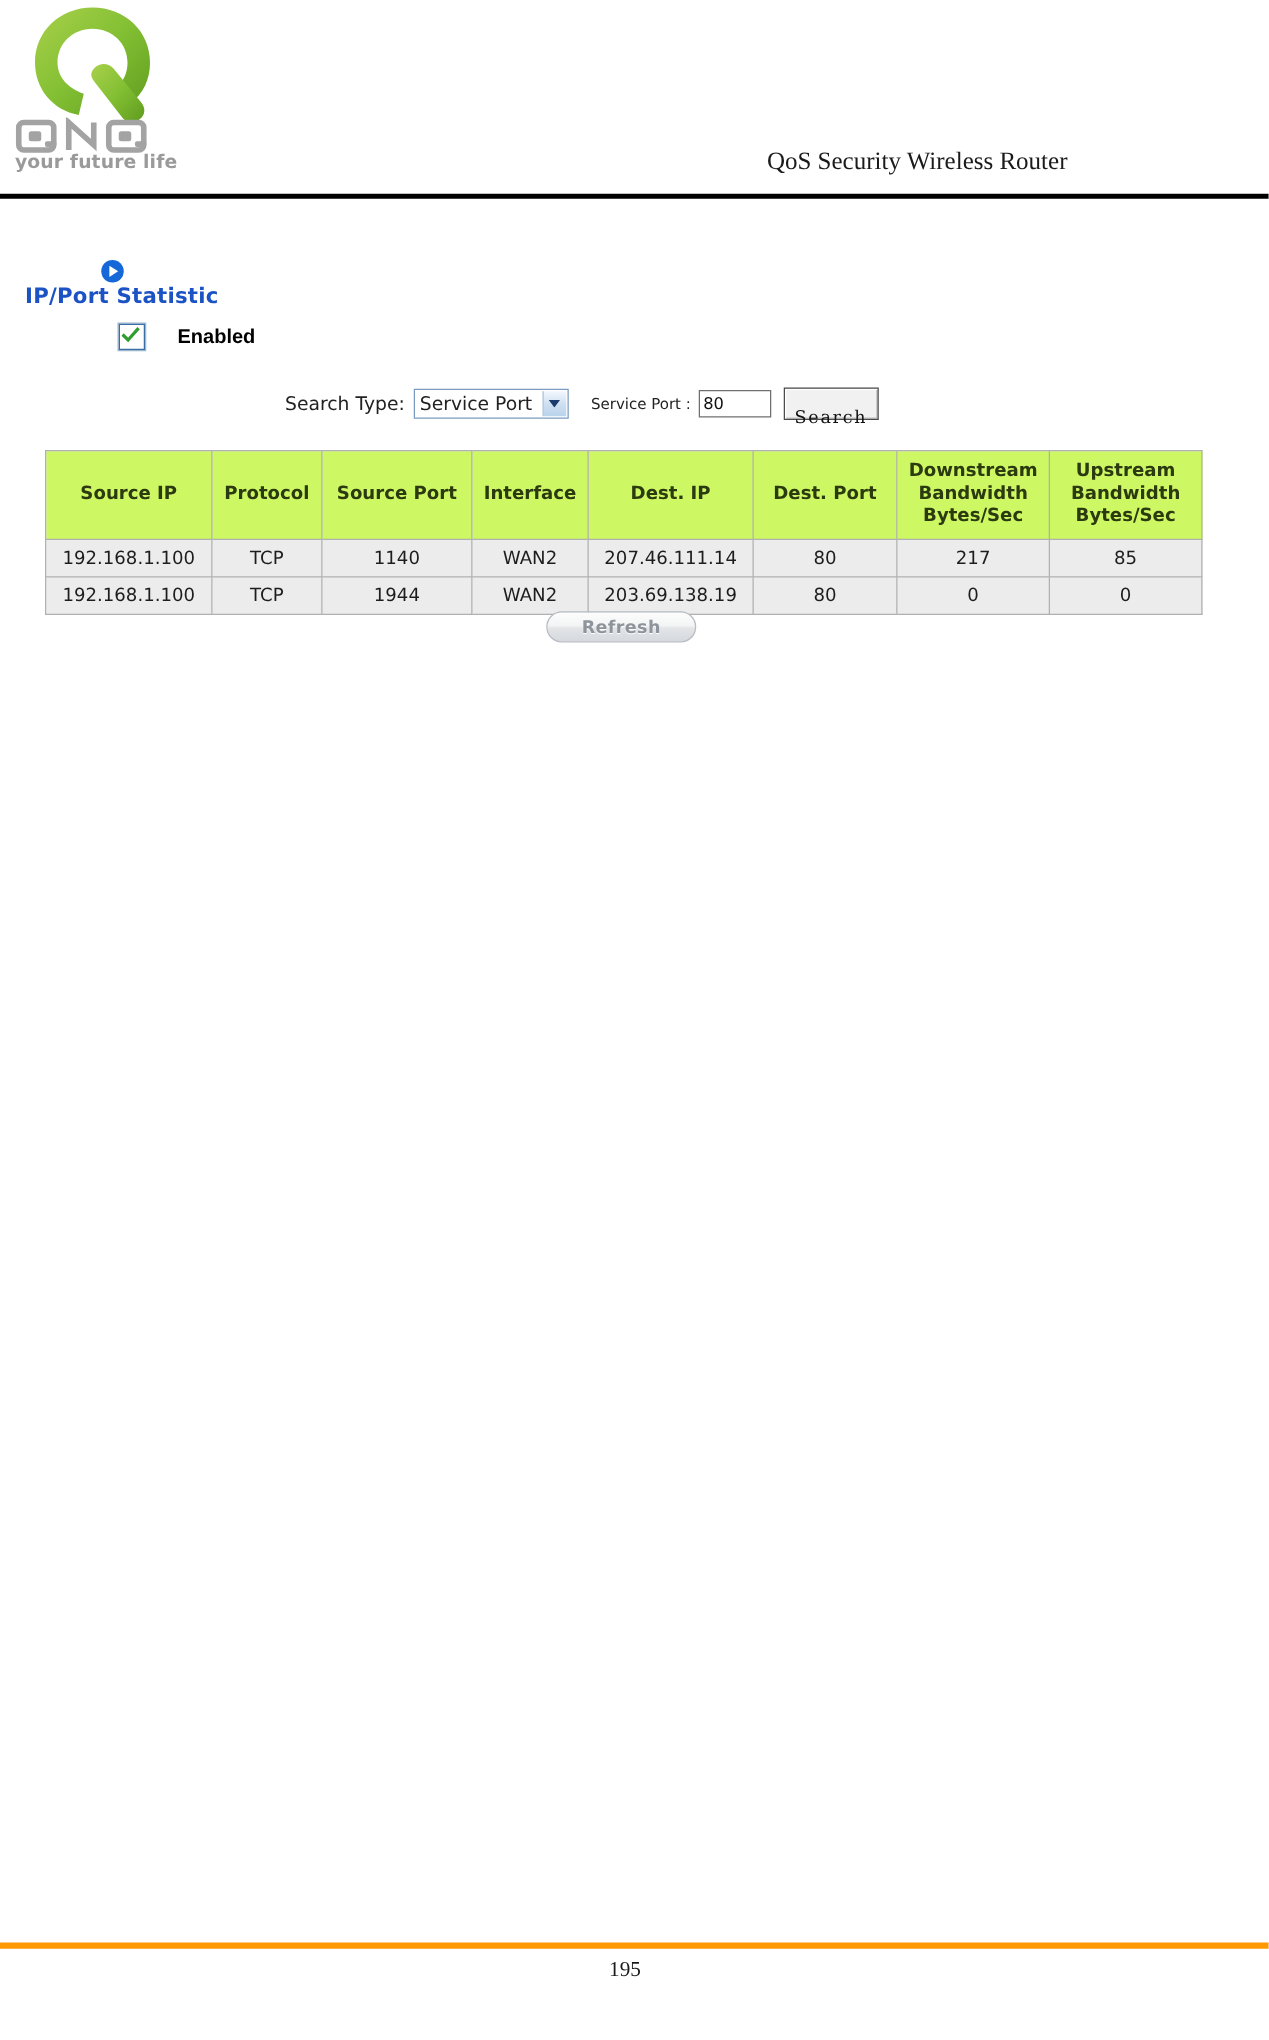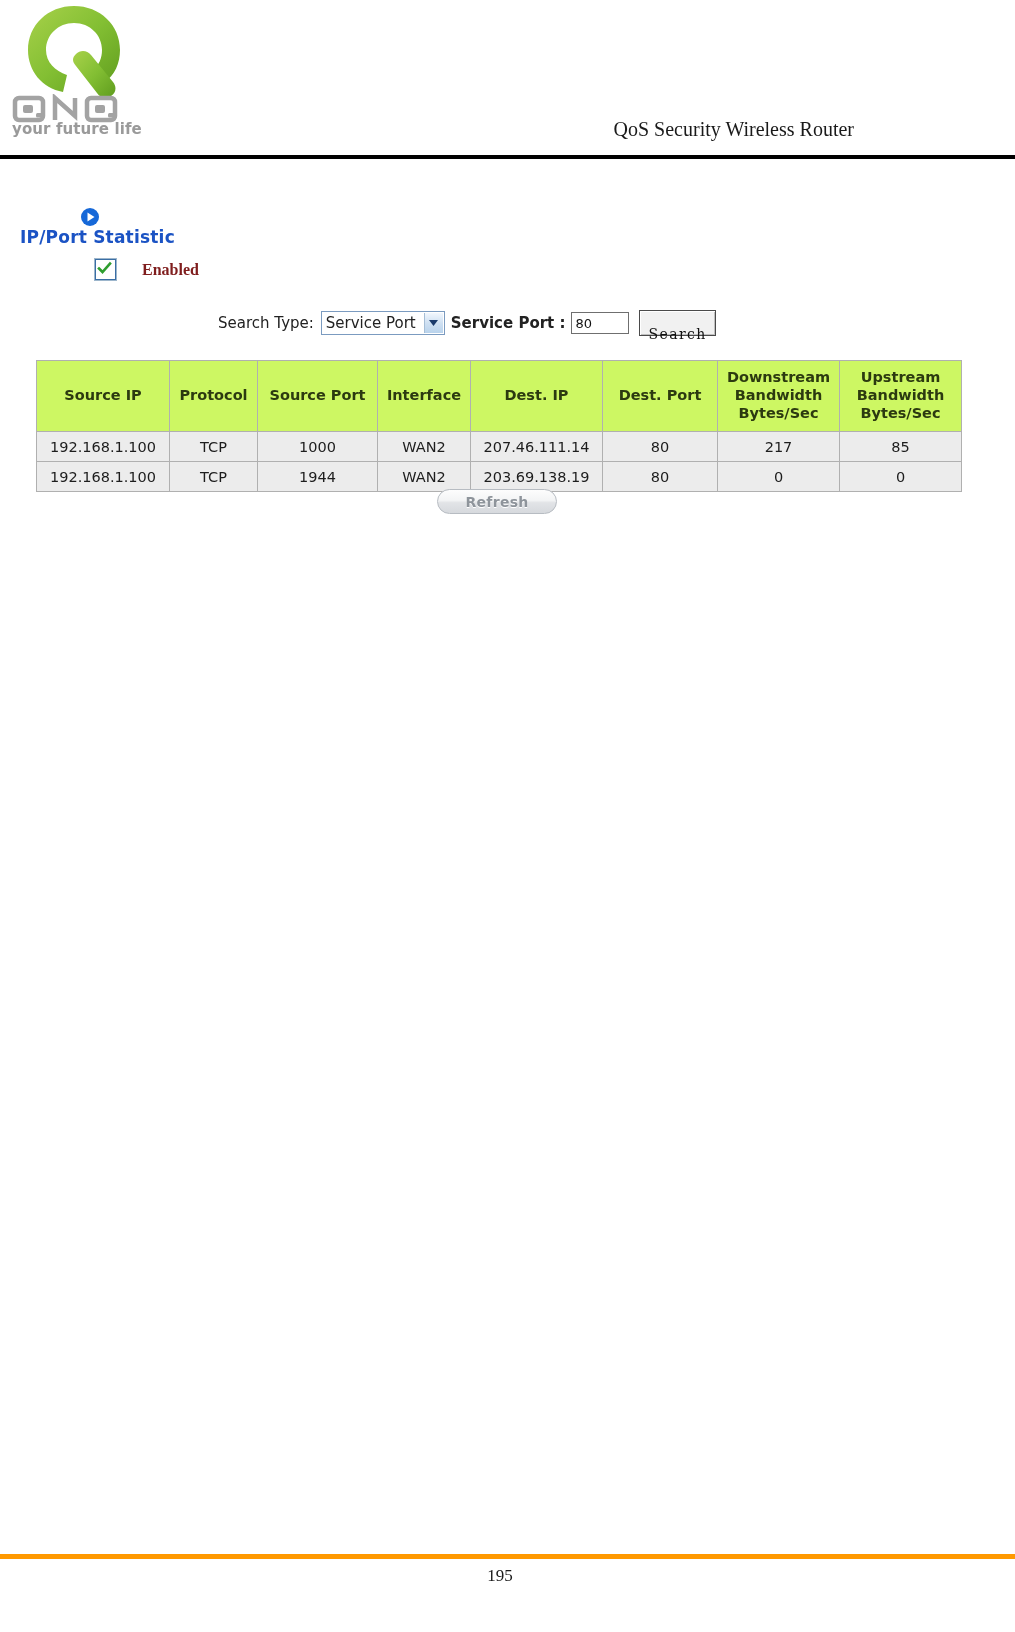--- a/index.html
+++ b/index.html
@@ -115,31 +115,31 @@
     position: relative;
     flex: 0 0 auto;
   }
   .checkbox-box svg {
     position: absolute;
     left: 1px;
     top: 1px;
   }
   .enabled-label {
     margin-left: 26px;
-    font-family: Liberation Serif, serif;
+    font-family: Liberation Sans, sans-serif;
     font-size: 16px;
     font-weight: bold;
-    color: #7f1d1d;
+    color: #000000;
     white-space: nowrap;
   }
 
   
   .search-row {
     position: absolute;
-    left: 218px;
+    left: 228px;
     top: 309px;
     display: flex;
     align-items: center;
     height: 28px;
   }
   .search-label {
     font-family: "DejaVu Sans", sans-serif;
     font-size: 15px;
     color: #222222;
     white-space: nowrap;
@@ -172,26 +172,25 @@
     background: linear-gradient(to bottom, #f2f7fd 0%, #cfe0f2 50%, #b9d3ec 100%);
     border-left: 1px solid #a6bed6;
     display: flex;
     align-items: center;
     justify-content: center;
     box-sizing: border-box;
   }
   .select-arrow svg { display: block; }
 
   .port-label {
-    margin-left: 6px;
-    font-family: "DejaVu Sans", sans-serif;
-    font-size: 15px;
+    margin-left: 18px;
+    font-family: "DejaVu Sans", sans-serif;
+    font-size: 12px;
     color: #222222;
     white-space: nowrap;
-    font-weight: bold;
   }
   .port-input {
     margin-left: 6px;
     width: 58px;
     height: 22px;
     border: 1px solid #6f6f6f;
     background: #ffffff;
     font-family: "DejaVu Sans", sans-serif;
     font-size: 13px;
     color: #111111;
@@ -398,21 +397,21 @@
         <span>Upstream</span><br>
         <span>Bandwidth</span><br>
         <span>Bytes/Sec</span>
       </th>
     </tr>
   </thead>
   <tbody>
     <tr>
       <td>192.168.1.100</td>
       <td>TCP</td>
-      <td>1000</td>
+      <td>1140</td>
       <td>WAN2</td>
       <td>207.46.111.14</td>
       <td>80</td>
       <td>217</td>
       <td>85</td>
     </tr>
     <tr>
       <td>192.168.1.100</td>
       <td>TCP</td>
       <td>1944</td>

